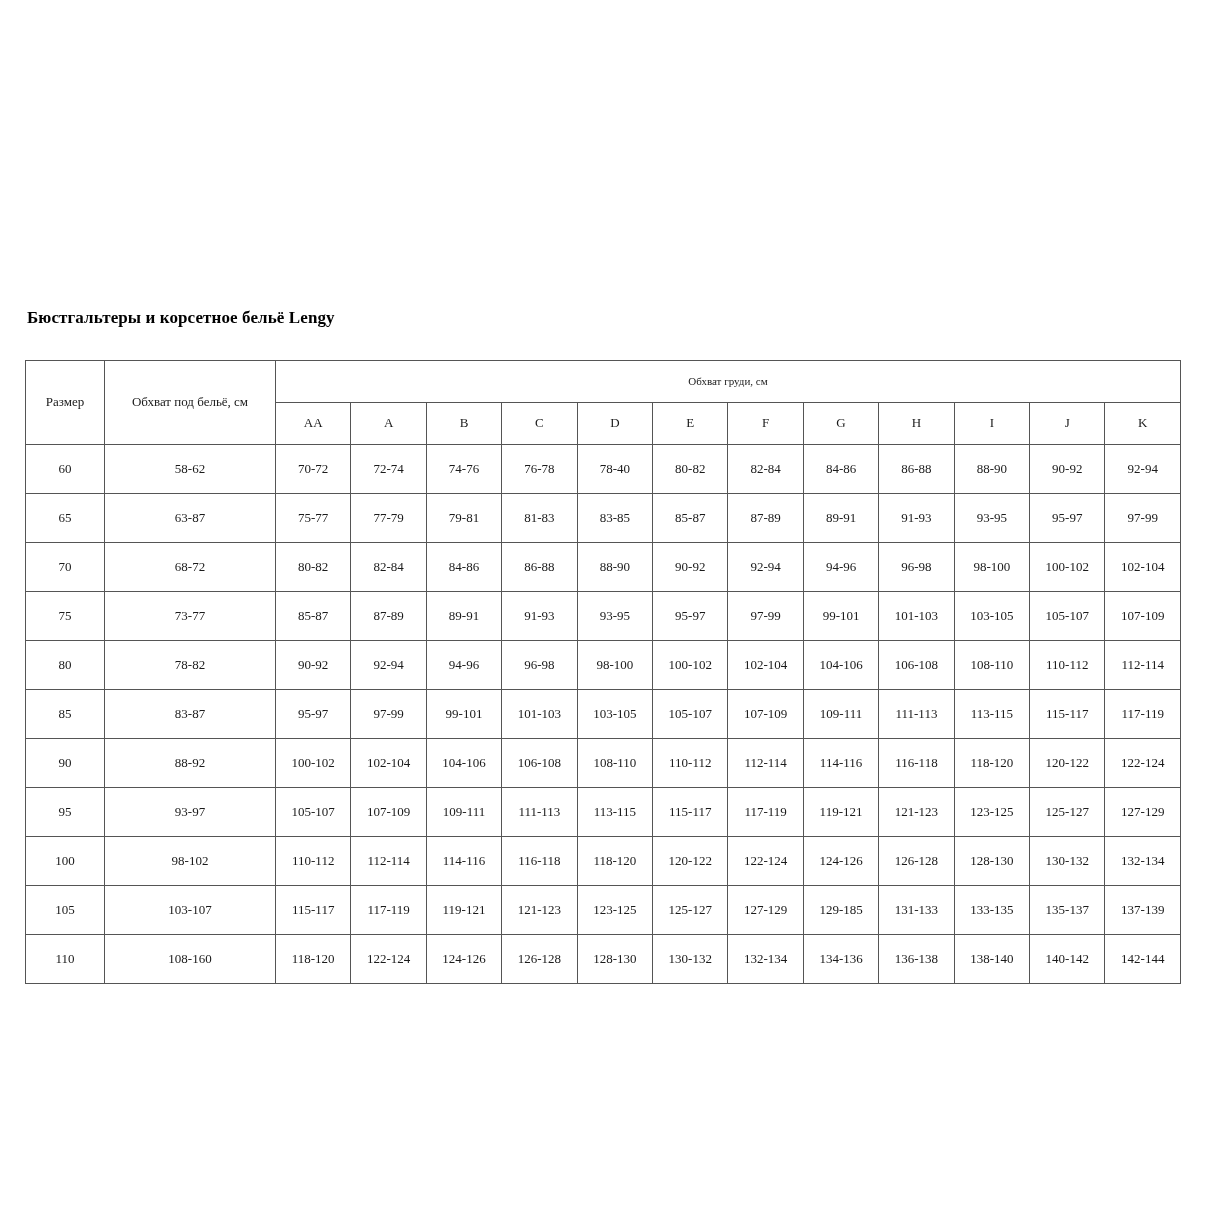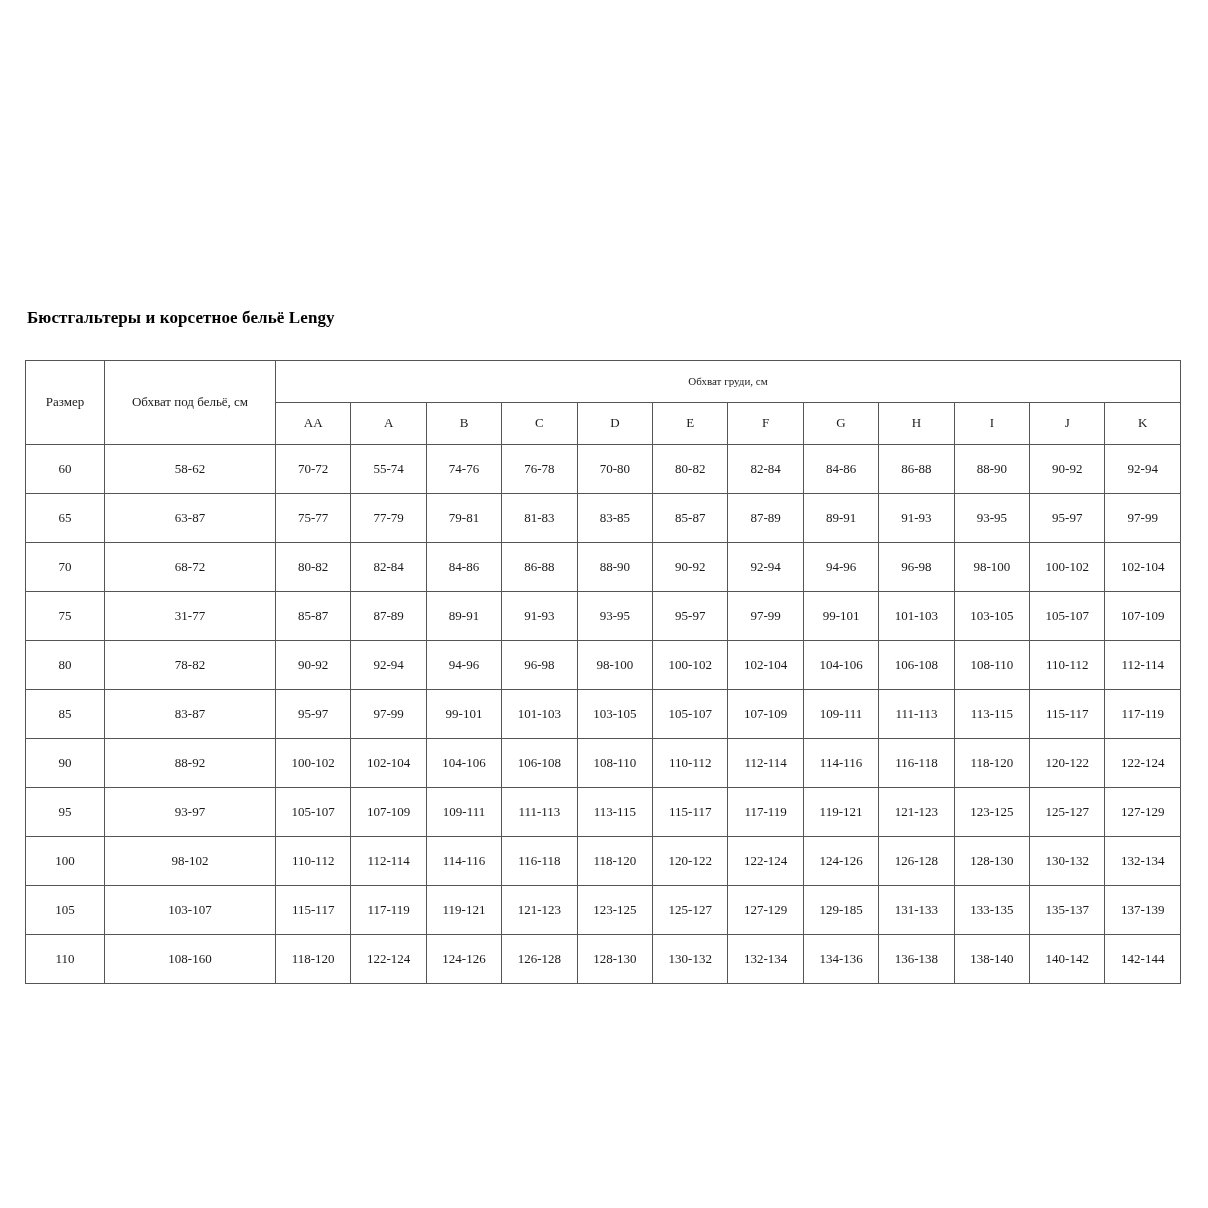--- a/index.html
+++ b/index.html
@@ -95,24 +95,24 @@
             <th class="cup-col cup-label">I</th>
             <th class="cup-col cup-label">J</th>
             <th class="cup-col cup-label">K</th>
           </tr>
       </thead>
       <tbody id="table-body">
           <tr>
             <td class="cell-size">60</td>
             <td class="cell-under">58-62</td>
             <td class="cell-val">70-72</td>
-            <td class="cell-val">55-74</td>
+            <td class="cell-val">72-74</td>
             <td class="cell-val">74-76</td>
             <td class="cell-val">76-78</td>
-            <td class="cell-val">70-80</td>
+            <td class="cell-val">78-40</td>
             <td class="cell-val">80-82</td>
             <td class="cell-val">82-84</td>
             <td class="cell-val">84-86</td>
             <td class="cell-val">86-88</td>
             <td class="cell-val">88-90</td>
             <td class="cell-val">90-92</td>
             <td class="cell-val">92-94</td>
           </tr>
           <tr>
             <td class="cell-size">65</td>
@@ -141,21 +141,21 @@
             <td class="cell-val">90-92</td>
             <td class="cell-val">92-94</td>
             <td class="cell-val">94-96</td>
             <td class="cell-val">96-98</td>
             <td class="cell-val">98-100</td>
             <td class="cell-val">100-102</td>
             <td class="cell-val">102-104</td>
           </tr>
           <tr>
             <td class="cell-size">75</td>
-            <td class="cell-under">31-77</td>
+            <td class="cell-under">73-77</td>
             <td class="cell-val">85-87</td>
             <td class="cell-val">87-89</td>
             <td class="cell-val">89-91</td>
             <td class="cell-val">91-93</td>
             <td class="cell-val">93-95</td>
             <td class="cell-val">95-97</td>
             <td class="cell-val">97-99</td>
             <td class="cell-val">99-101</td>
             <td class="cell-val">101-103</td>
             <td class="cell-val">103-105</td>

